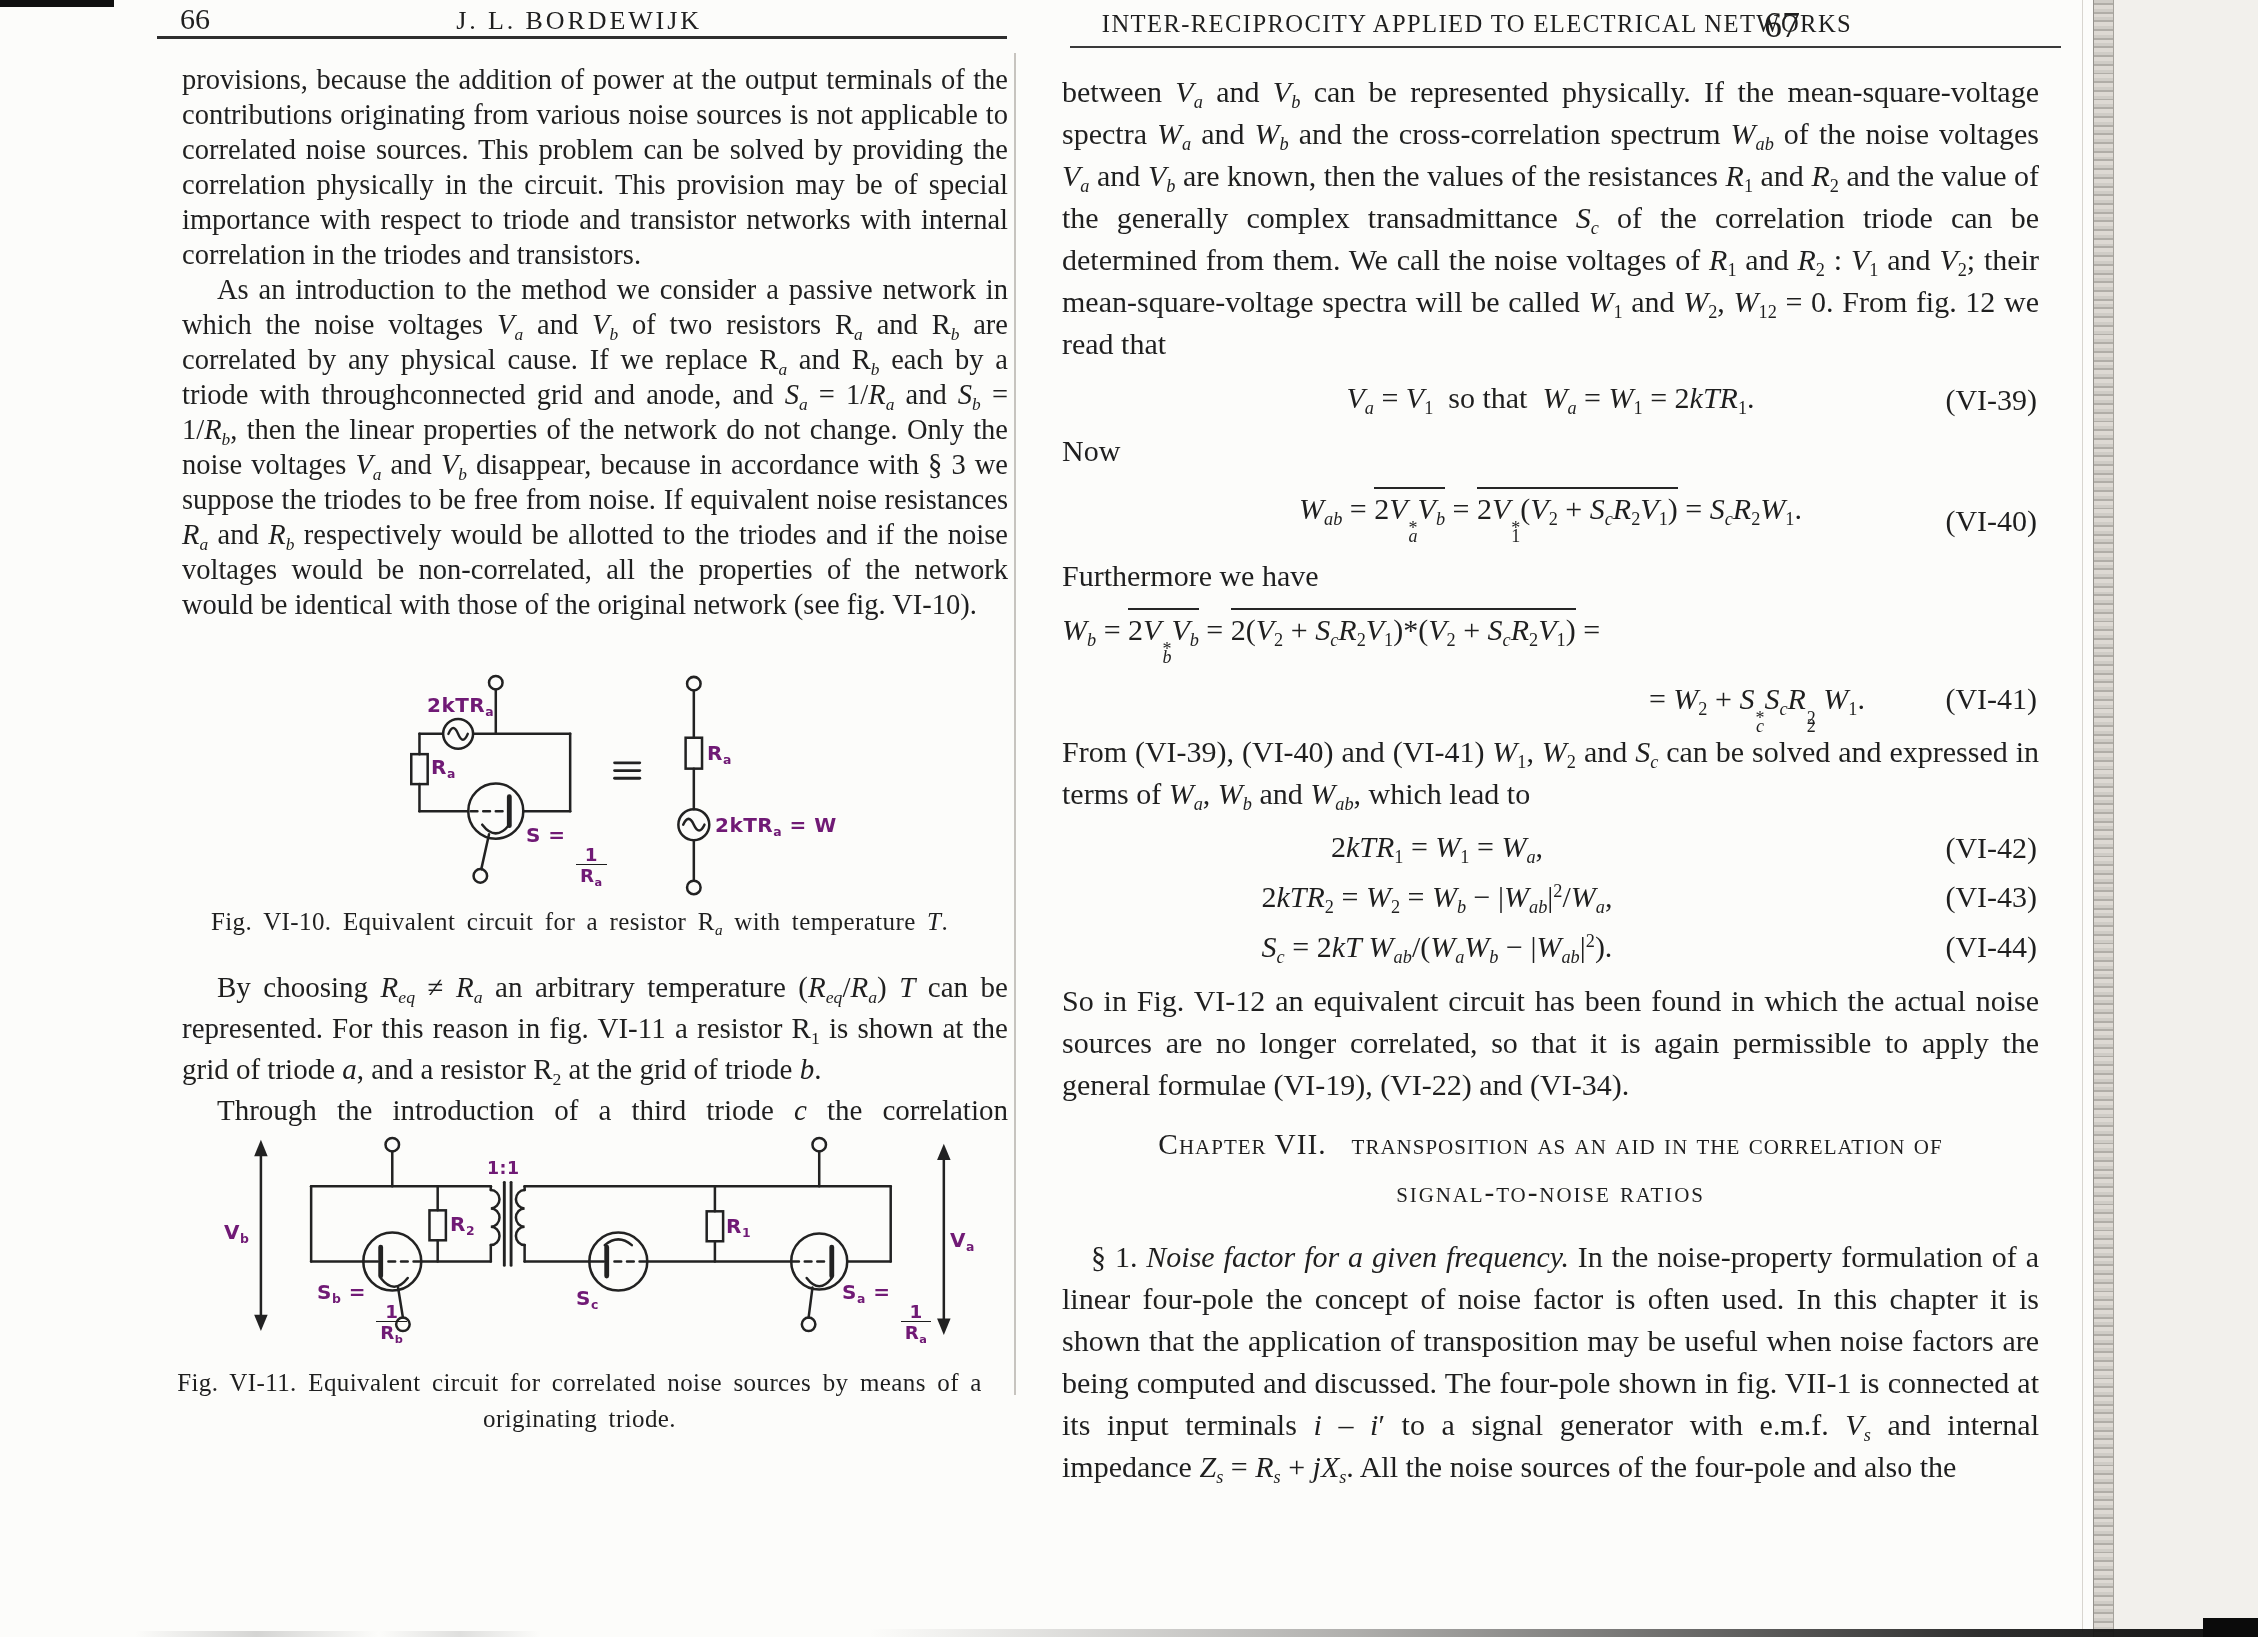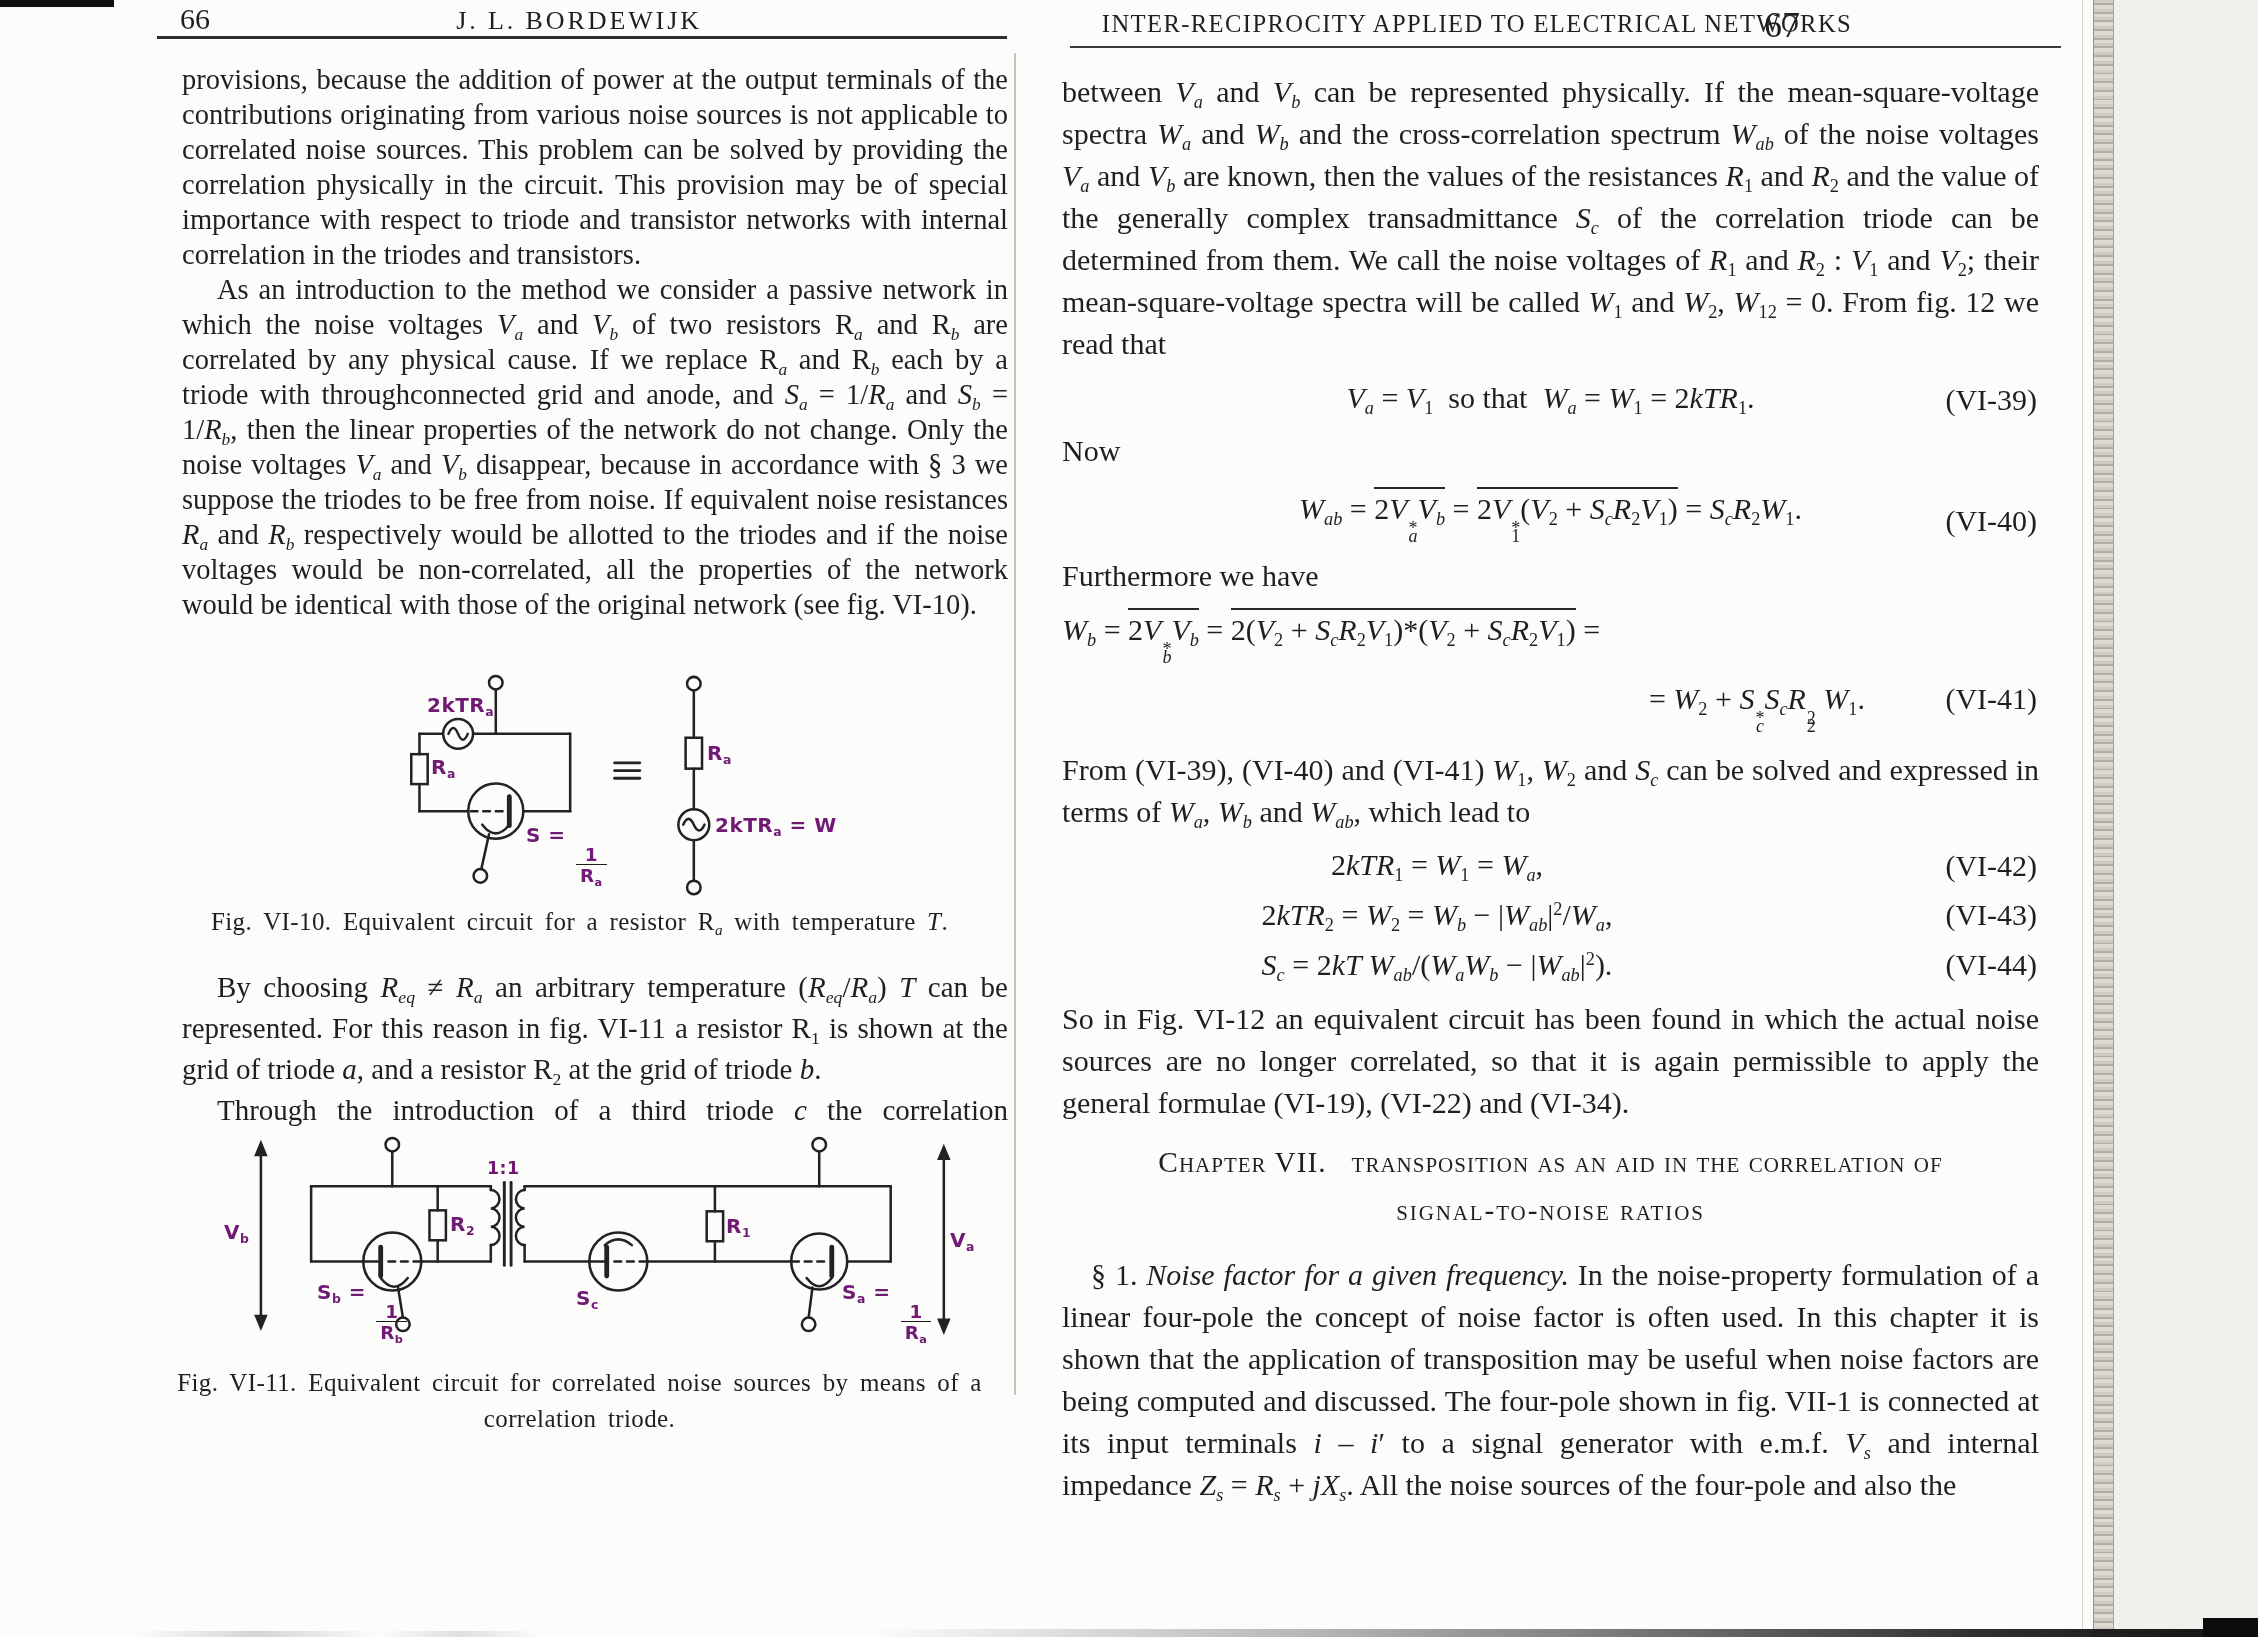--- a/index.html
+++ b/index.html
@@ -55,21 +55,21 @@
   .eq39{margin-top:11.6px;}
   .eq40{margin-top:15.4px;height:56px;align-items:center;}
   .plainline{margin-top:7.7px;}
   .plainline2{margin-top:11.6px;}
   .eq41a{margin-top:11.6px;height:50px;text-align:left;display:block;}
   .eq41b{margin-top:19px;height:44px;justify-content:flex-end;padding-right:174px;box-sizing:border-box;}
   .shift{padding-right:227px;box-sizing:border-box;height:44px;}
   .eq42{margin-top:11.6px;}
   .eq43{margin-top:5.8px;}
   .eq44{margin-top:5.8px;}
-  .rp-p2{margin-top:27px;}
+  .rp-p2{margin-top:9px;}
   .rp-p3{margin-top:9.7px;}
   .chap1{margin-top:17.4px;display:flex;justify-content:center;gap:25px;
     font-variant:small-caps;font-size:29.4px;letter-spacing:1px;height:42px;align-items:baseline;}
   .chap2{margin-top:5.8px;text-align:center;font-variant:small-caps;font-size:29.4px;letter-spacing:1.9px;height:42px;}
   .rp-p4{margin-top:23px;text-indent:29px;}
   
   .fig{position:absolute;}
   .fig svg{position:absolute;left:0;top:0;stroke:#222;stroke-width:2.6;fill:none;stroke-linecap:round;}
   .fig .thick{stroke-width:5px;}
   .fig .core{stroke-width:3px;}
@@ -237,21 +237,21 @@
   <div class="fig-label" style="left:431px;top:151px;">S<sub>c</sub></div>
   <div class="fig-label" style="left:581px;top:79px;">R<sub>1</sub></div>
   <div class="fig-label" style="left:697px;top:145px;">S<sub>a</sub> = <span class="ffrac">
         <span class="fn">1</span>
         <span class="fd">R<sub>a</sub></span>
       </span></div>
   <div class="fig-label" style="left:805px;top:93px;">V<sub>a</sub></div>
 </div>
 <div class="caption cap11">
   <div>Fig. VI-11.  Equivalent circuit for correlated noise sources by means of a</div>
-  <div>correlation triode.</div>
+  <div>originating triode.</div>
 </div>
 
 <div class="rp-running">INTER-RECIPROCITY APPLIED TO ELECTRICAL NETWORKS</div>
 <div class="rp-folio">67</div>
 <div class="rp-rule"></div>
 
 <div class="rp-body">
   <p class="jt">between <i>V<sub>a</sub></i> and <i>V<sub>b</sub></i> can be represented physically. If the mean-square-voltage spectra <i>W<sub>a</sub></i> and <i>W<sub>b</sub></i> and the cross-correlation spectrum <i>W<sub>ab</sub></i> of the noise voltages <i>V<sub>a</sub></i> and <i>V<sub>b</sub></i> are known, then the values of the resistances <i>R</i><sub>1</sub> and <i>R</i><sub>2</sub> and the value of the generally complex transadmittance <i>S<sub>c</sub></i> of the correlation triode can be determined from them. We call the noise voltages of <i>R</i><sub>1</sub> and <i>R</i><sub>2</sub> : <i>V</i><sub>1</sub> and <i>V</i><sub>2</sub>; their mean-square-voltage spectra will be called <i>W</i><sub>1</sub> and <i>W</i><sub>2</sub>, <i>W</i><sub>12</sub> = 0. From fig. 12 we read that</p>
 
   <div class="eqrow eq39">

